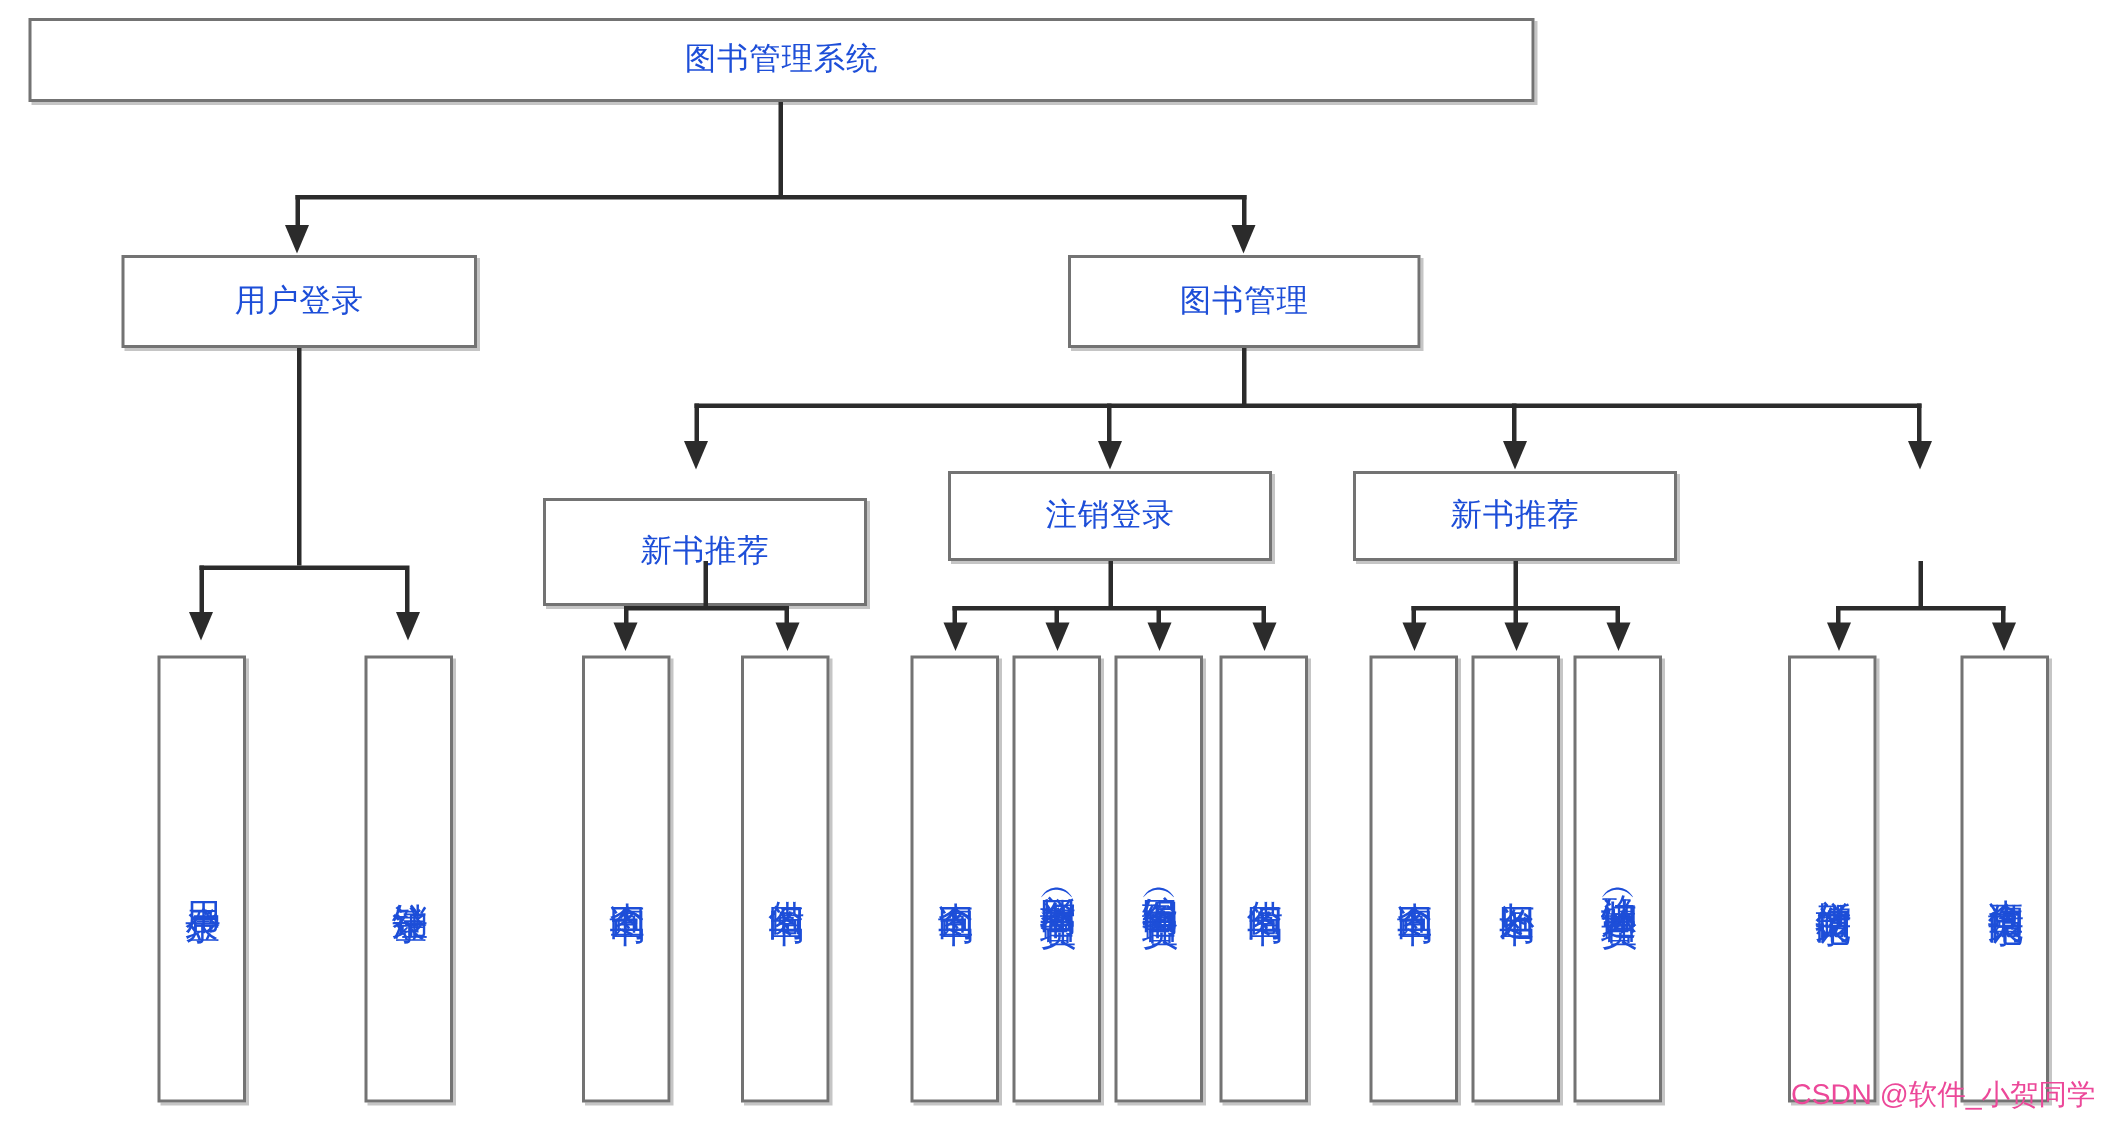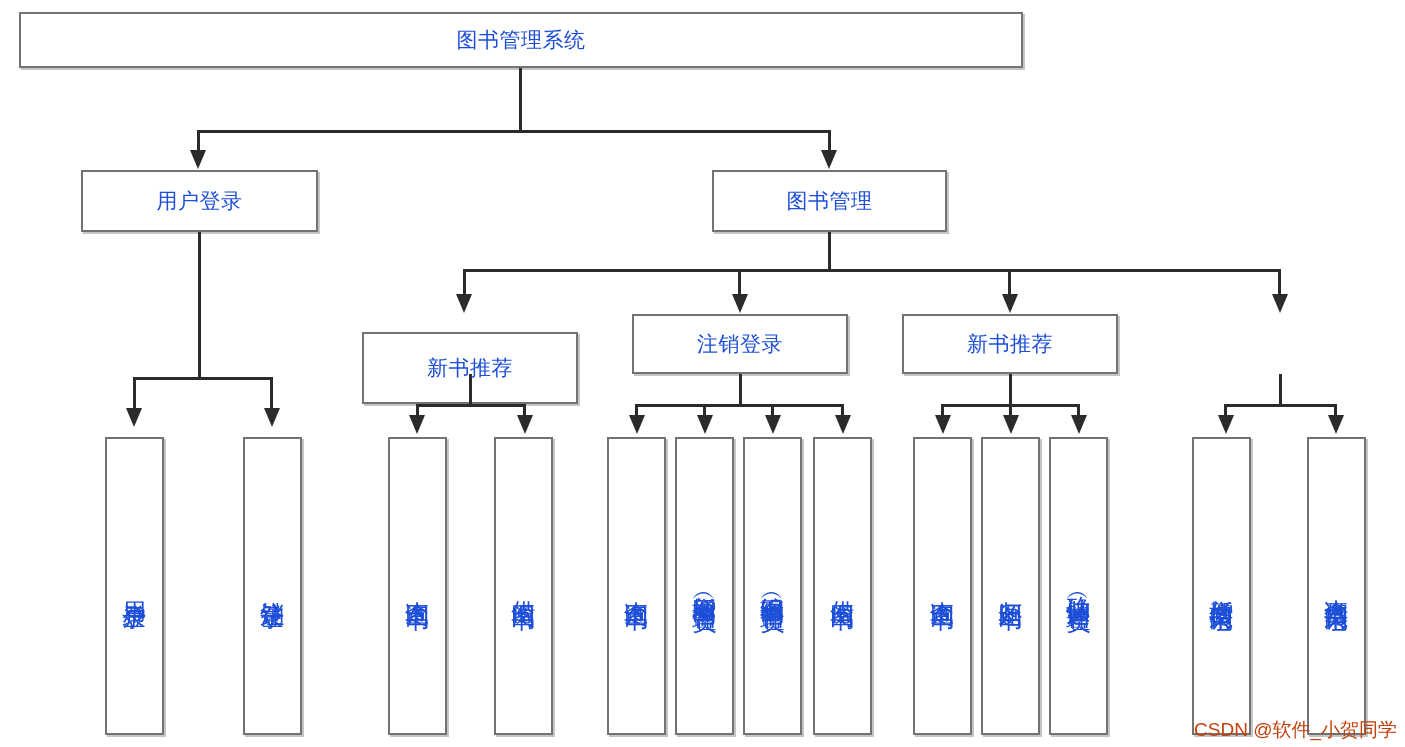--- a/index.html
+++ b/index.html
@@ -64,21 +64,21 @@
     border-left: 8px solid transparent;
     border-right: 8px solid transparent;
     border-top: 19px solid #2b2b2b;
   }
   
   #watermark {
     position: absolute;
     right: 8px;
     bottom: 4px;
     font-size: 19px;
-    color: #c2410c;
+    color: #ec4899;
     white-space: nowrap;
     user-select: none;
   }
 </style>
 </head>
 <body>
 
 <div id="canvas">
 
   <div class="node h" style="left:19px; top:12px; width:1004px; height:56px;">

